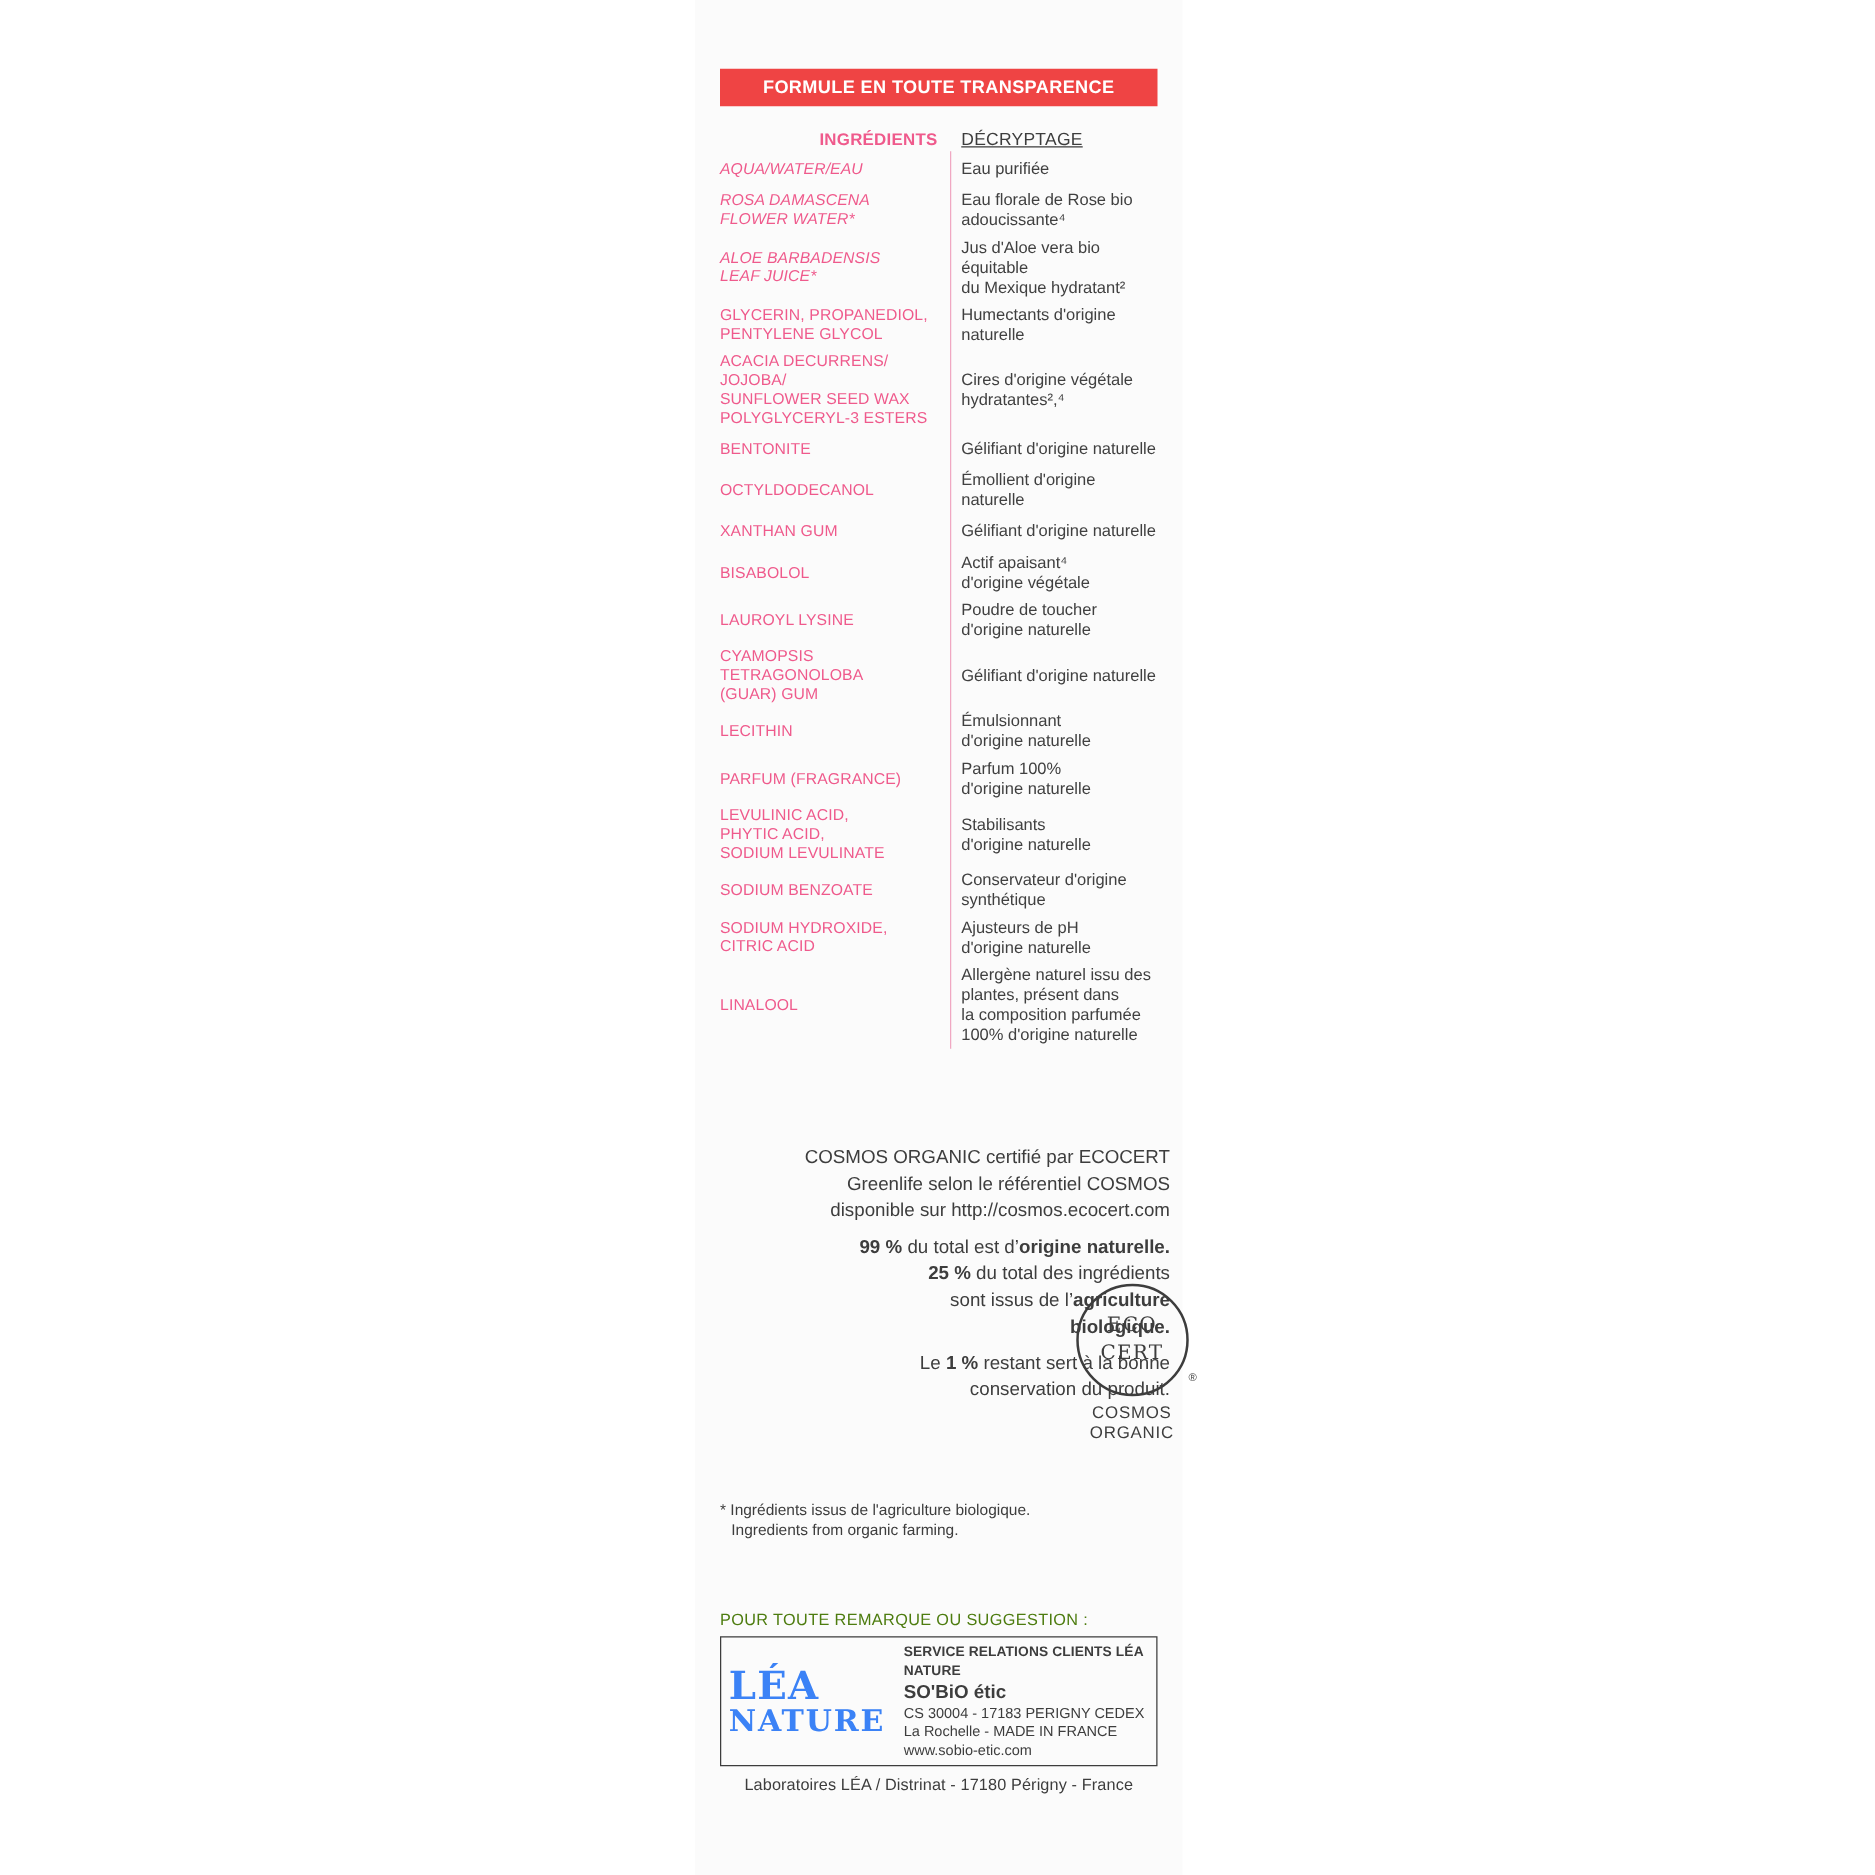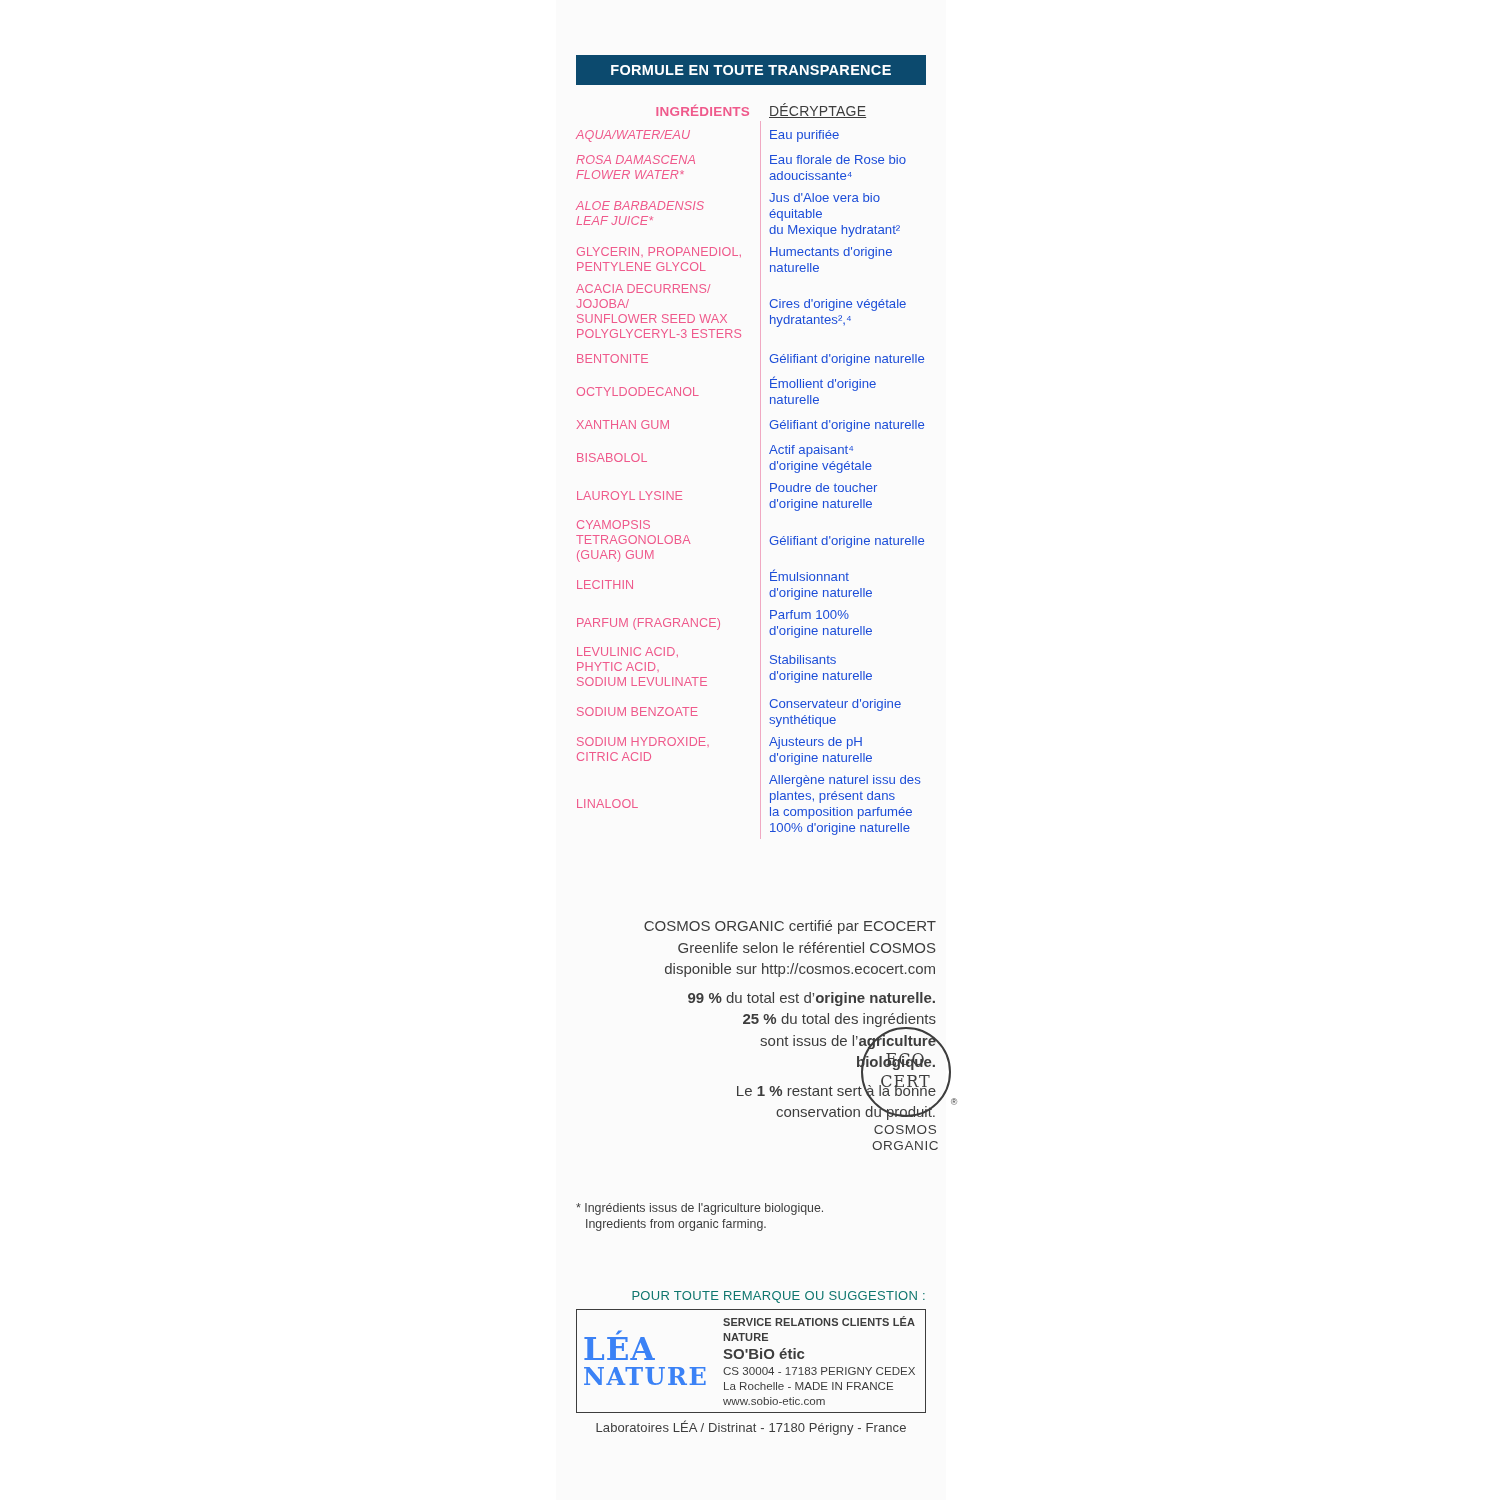--- a/index.html
+++ b/index.html
@@ -32,21 +32,21 @@
     height: 1500px;
   }
 
   
   .header-band {
     position: absolute;
     left: 20px;
     top: 55px;
     width: 350px;
     height: 30px;
-    background: #0c4a6e;
+    background: #ef4444;
     display: flex;
     align-items: center;
     justify-content: center;
   }
   .header-band .title {
     color: #ffffff;
     font-size: 14.5px;
     font-weight: bold;
     letter-spacing: 0.3px;
   }
@@ -107,21 +107,21 @@
     padding-right: 10px;
     color: #ef5a8c;
     font-size: 12.6px;
     line-height: 15px;
     letter-spacing: 0.1px;
   }
   .row .ing.italic { font-style: italic; }
   .row .dec {
     flex: 1;
     padding-left: 9px;
-    color: #1d4ed8;
+    color: #404040;
     font-size: 13.2px;
     line-height: 16px;
   }
 
   
   .cosmos {
     position: absolute;
     left: 20px;
     top: 915px;
     width: 360px;
@@ -194,22 +194,22 @@
   .footnote .ln2 { padding-left: 9px; }
 
   
   .bottom {
     position: absolute;
     left: 20px;
     top: 1288px;
     width: 350px;
   }
   .remark {
-    text-align: right;
-    color: #0f766e;
+    text-align: left;
+    color: #4d7c0f;
     font-size: 13px;
     letter-spacing: 0.3px;
     margin-bottom: 6px;
   }
   .lea-box {
     border: 1.5px solid #3d3d3d;
     height: 104px;
     display: flex;
     align-items: center;
     box-sizing: border-box;

